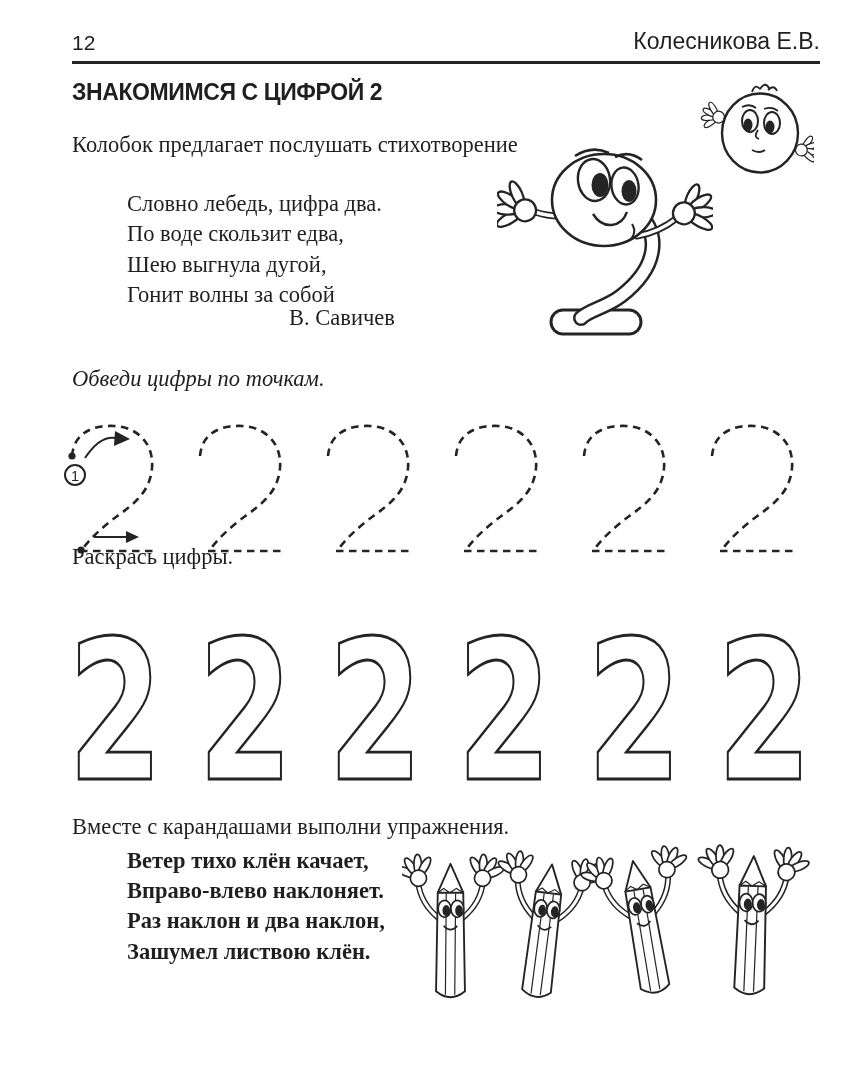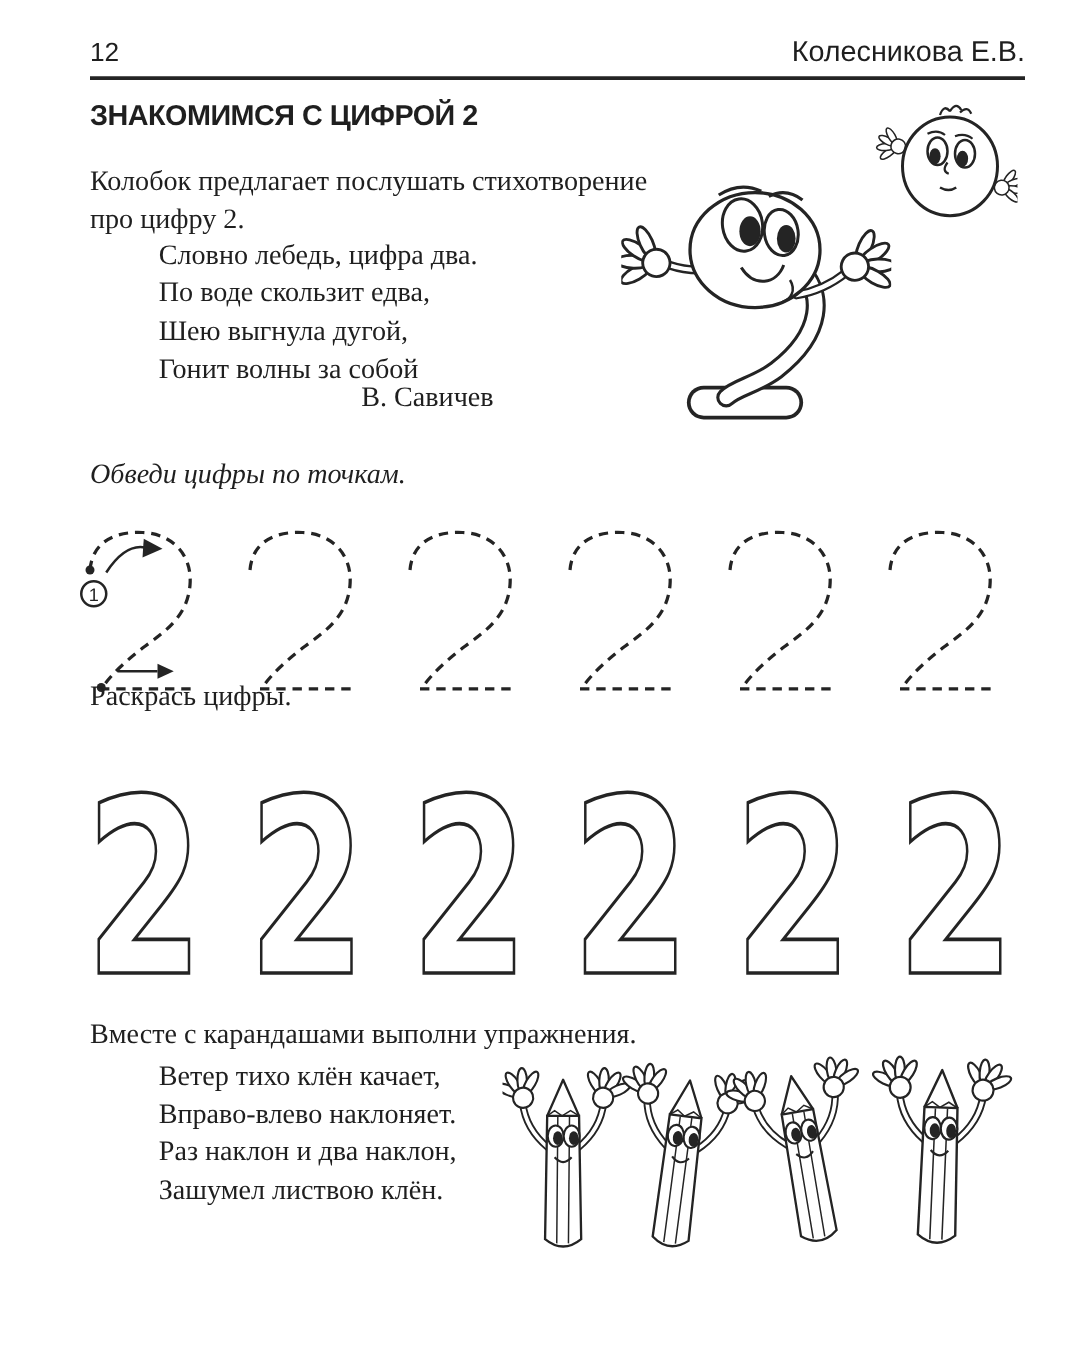--- a/index.html
+++ b/index.html
@@ -33,21 +33,21 @@
   .lbl-exercise { left:72px; top:814px; }
 
   .trace-row {
     left:64px; top:420px; width:740px; height:136px;
     display:flex; justify-content:space-between;
   }
   .color-row {
     left:68px; top:632px; width:744px; height:160px;
     display:flex; justify-content:space-between;
   }
-  .poem2 { left:127px; top:846px; font-size:22.5px; line-height:30.2px; }
+  .poem2 { left:127px; top:846px; font-size:22.5px; line-height:30.2px;font-weight:bold; }
 
   svg { display:block; }
   .ink-stroke { stroke:#242424; fill:none; }
 </style>
 </head>
 <body>
 
 <div class="page">
 
   <svg width="0" height="0" style="position:absolute" aria-hidden="true">
@@ -93,21 +93,20 @@
   <div class="abs header-top sans">
     <span class="page-num">12</span>
     <span class="author-hdr">Колесникова Е.В.</span>
   </div>
   <div class="abs rule"></div>
 
   <div class="abs page-title sans">ЗНАКОМИМСЯ С ЦИФРОЙ 2</div>
 
   <div class="abs intro">
     <div>Колобок предлагает послушать стихотворение</div>
-    <div>про цифру 2.</div>
   </div>
 
   <div class="abs poem1">
     <div>Словно лебедь, цифра два.</div>
     <div>По воде скользит едва,</div>
     <div>Шею выгнула дугой,</div>
     <div>Гонит волны за собой</div>
   </div>
   <div class="abs poem1-author">В. Савичев</div>
 

